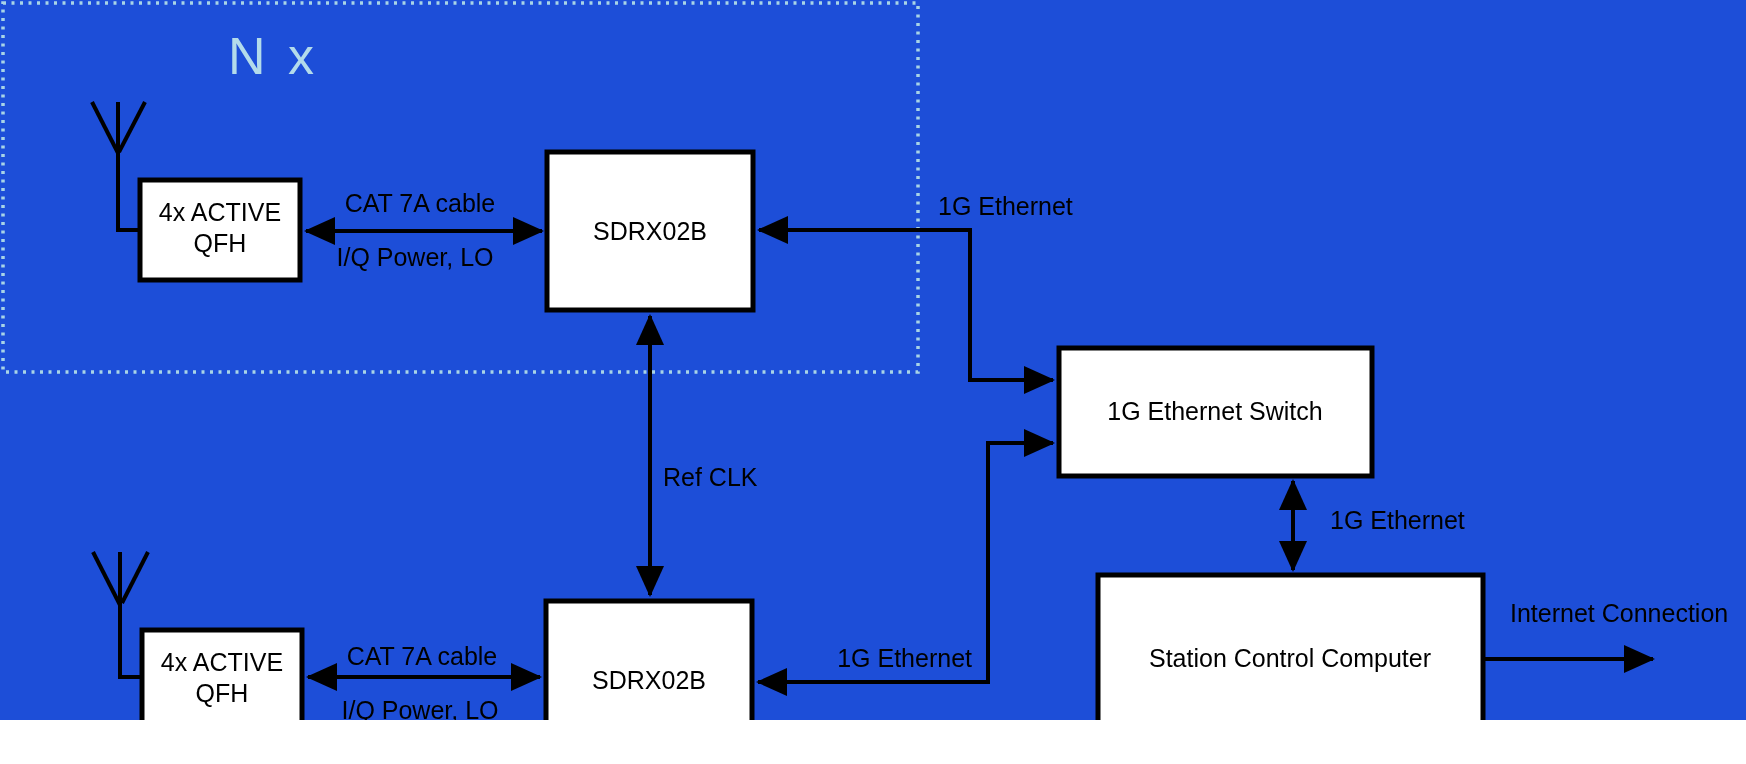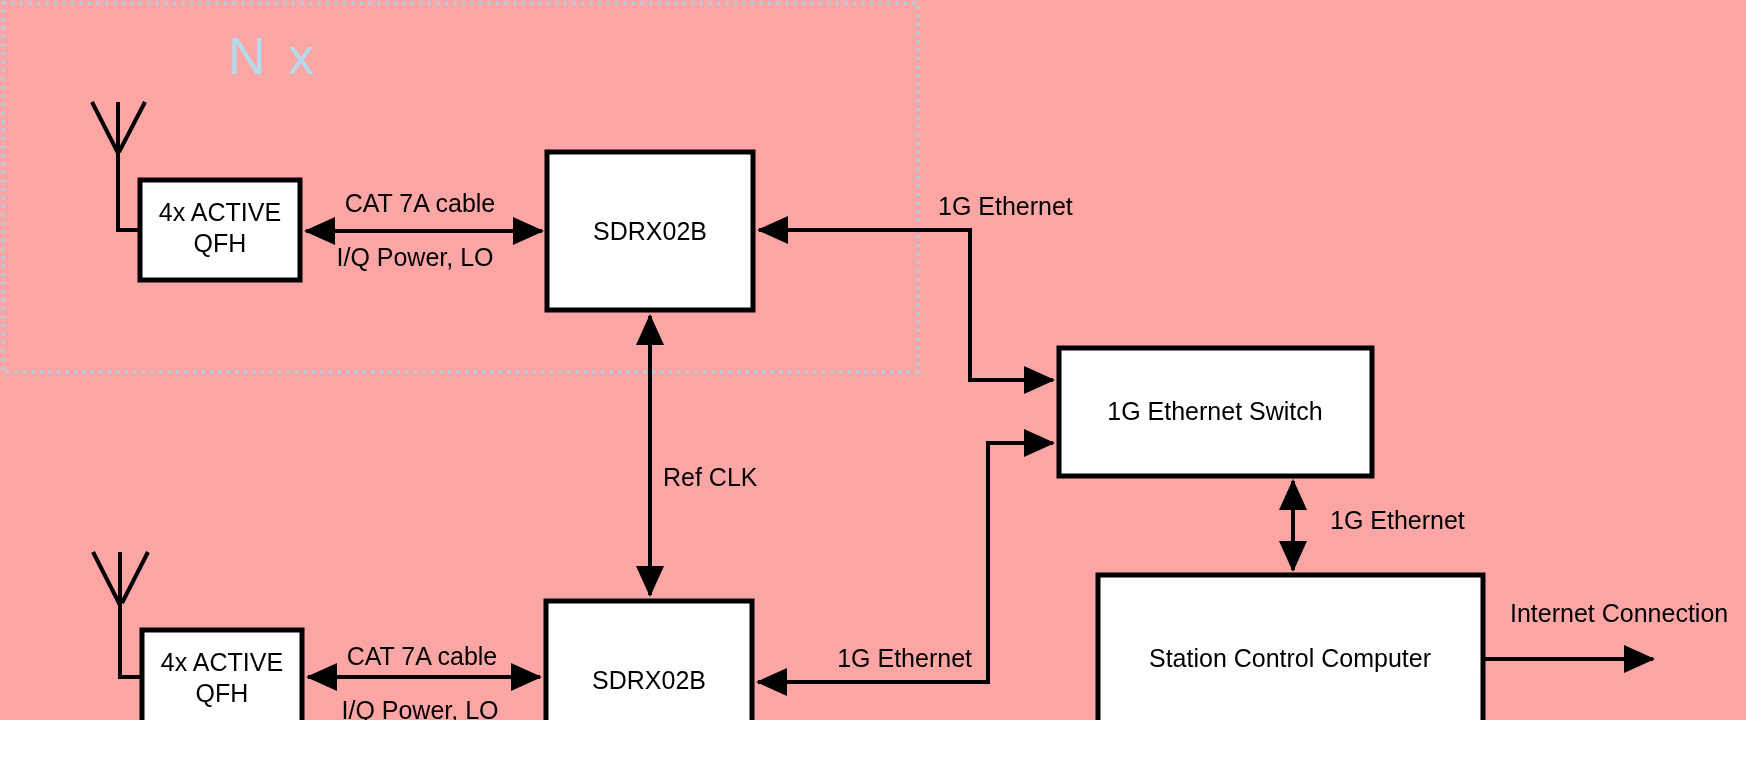--- a/index.html
+++ b/index.html
@@ -1,16 +1,16 @@
 <!DOCTYPE html>
 <html><head>
 <meta charset="utf-8">
 <style>
   html,body{margin:0;padding:0;background:#ffffff;}
-  .stage{width:1746px;height:720px;position:relative;background:#fca5a5;overflow:hidden;}
+  .stage{width:1746px;height:720px;position:relative;background:#1d4ed8;overflow:hidden;}
   svg{display:block;}
   .lbl{font-family:"Liberation Sans","DejaVu Sans",sans-serif;font-size:25px;fill:#000000;}
   .lbl-center{text-anchor:middle;}
   .lbl-end{text-anchor:end;}
   .group-lbl{font-family:"Liberation Sans","DejaVu Sans",sans-serif;font-size:52px;letter-spacing:4px;}
   .node{fill:#ffffff;stroke:#000000;stroke-width:5;}
   .wire{fill:none;stroke:#000000;stroke-width:4;}
   .ant{fill:none;stroke:#000000;stroke-width:4;stroke-linejoin:miter;}
 </style>
 </head>

